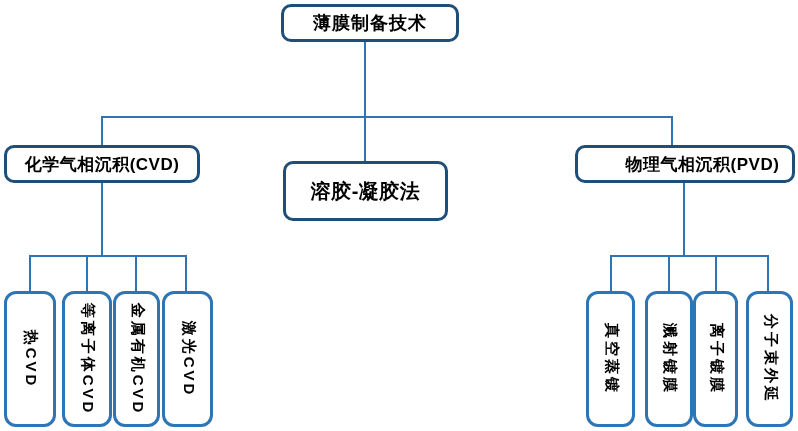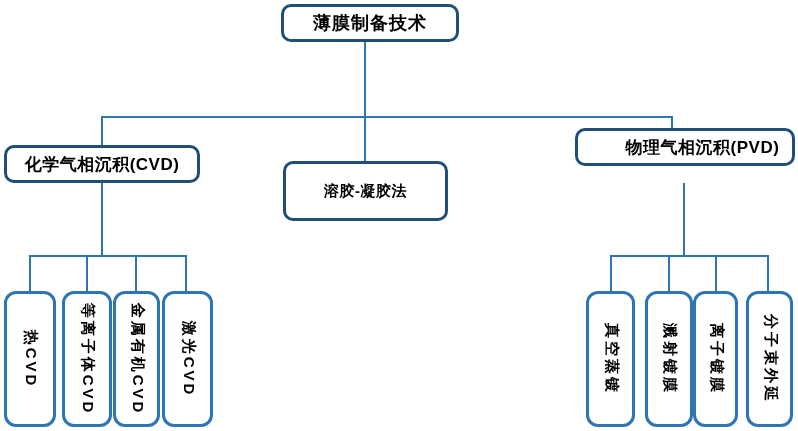--- a/index.html
+++ b/index.html
@@ -35,21 +35,21 @@
   }
   .node.parent {
     font-size: 17px;
     letter-spacing: 0.5px;
   }
   .node.root {
     font-size: 18px;
     letter-spacing: 1px;
   }
   .node.solgel {
-    font-size: 15px;
+    font-size: 20px;
     line-height: 1.5;
   }
   .node.child {
     border: 3px solid #2E75B6;
     border-radius: 12px;
   }
   .vtext {
     position: absolute;
     top: 50%;
     left: 50%;
@@ -91,21 +91,21 @@
   </div>
 
   <div class="node root" style="left:281px; top:4px; width:178px; height:38px;">
     <span>薄膜制备技术</span>
   </div>
 
   <div class="node parent solgel" style="left:283px; top:161px; width:165px; height:60px;">
     <span>溶胶-凝胶法</span>
   </div>
 
-  <div class="node parent" style="left:575px; top:128px; width:220px; height:38px;padding-left:35px;">
+  <div class="node parent" style="left:575px; top:145px; width:220px; height:38px;padding-left:35px;">
     <span>物理气相沉积(PVD)</span>
   </div>
 
   <div class="node child" style="left:4px; top:291px; width:52px; height:136px;">
     <span class="vtext">热CVD</span>
   </div>
   <div class="node child" style="left:62px; top:291px; width:50px; height:136px;">
     <span class="vtext">等离子体CVD</span>
   </div>
   <div class="node child" style="left:113px; top:291px; width:47px; height:136px;">

